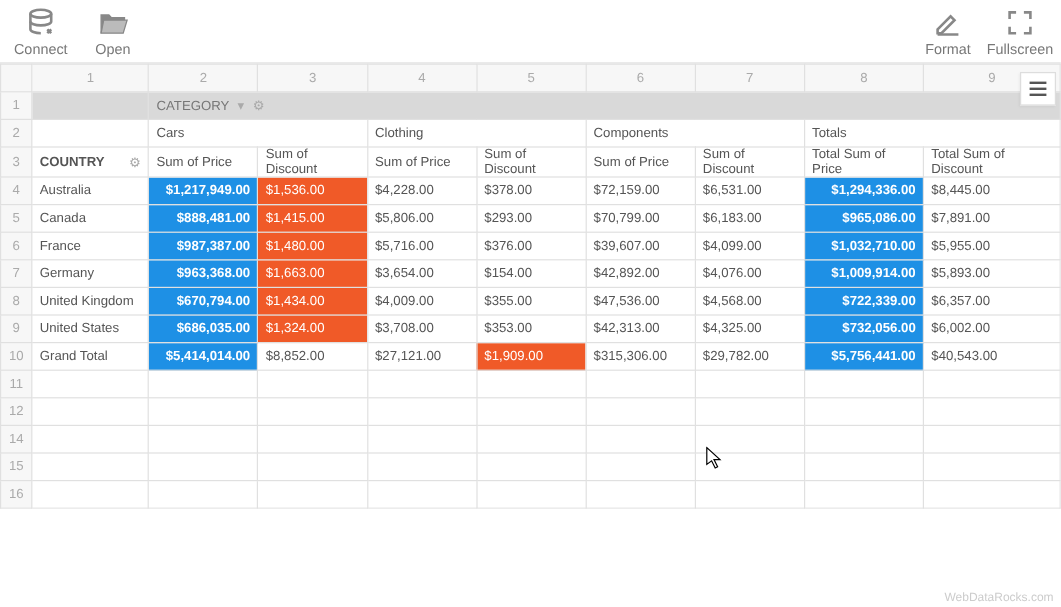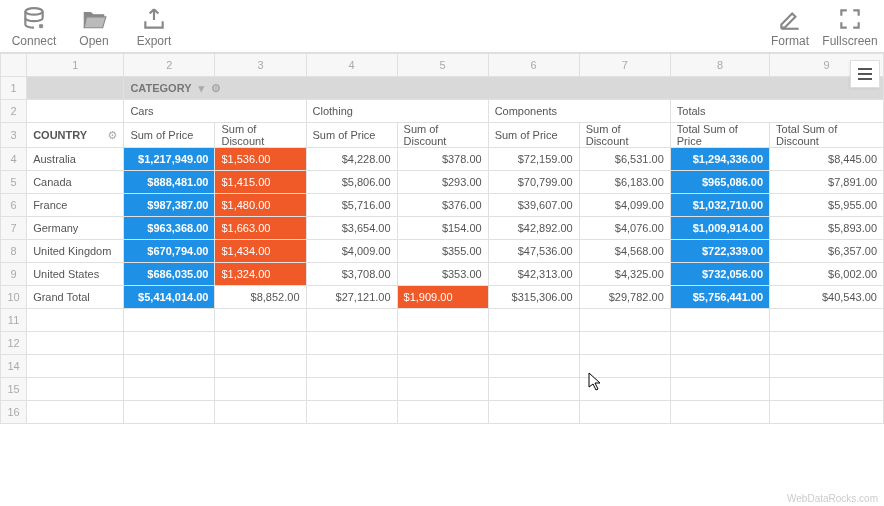--- a/index.html
+++ b/index.html
@@ -42,23 +42,23 @@
   }
   .grid th, .grid td {
     border: 1px solid #e0e0e0;
     height: 23px;
     font-size: 11px;
     padding: 0 6px;
     background: #fff;
   }
   .grid .col-num { background: #f7f7f7; color: #aaa; text-align: center; font-weight: normal; }
   .grid .row-num { background: #f7f7f7; color: #aaa; text-align: center; width: 20px; font-weight: normal;}
-  .hdr { background: #d9d9d9 !important; color: #777; font-weight: bold; text-align: left; }
+  .hdr { background: #d9d9d9 !important; color: #777; font-weight: normal; text-align: left; }
   .hdr-light { background: #fff !important; color: #555; font-weight: normal; text-align: left;}
-  .data-cell { text-align: right; color: #555; margin-top: 16px; }
+  .data-cell { text-align: left; color: #555; margin-top: 16px; }
   .hl-blue { background: #1e90e5 !important; color: #fff; font-weight: bold; text-align: right; }
   .hl-orange { background: #f05a28 !important; color: #fff; font-weight: normal; text-align: left; }
   .row-hdr { text-align: left; color: #555; }
   .hamburger {
     position: absolute;
     top: 60px;
     right: 4px;
     width: 30px;
     height: 28px;
     background: #fff;
@@ -99,27 +99,20 @@
         </svg>
       <span>Connect</span>
     </div>
     <div class="tbtn">
       <svg viewBox="0 0 24 24">
           <path d="M3 6h6l2 2h10v2H5l-2 10V6z" fill="#888"></path>
           <path d="M5 10h18l-3 10H3z" fill="#bbb"></path>
         </svg>
       <span>Open</span>
     </div>
-    <div class="tbtn">
-      <svg viewBox="0 0 24 24">
-          <path d="M12 3v10m0-10l-4 4m4-4l4 4" fill="none" stroke-width="2"></path>
-          <path d="M4 14v6h16v-6" fill="none" stroke-width="2"></path>
-        </svg>
-      <span>Export</span>
-    </div>
   </div>
   <div class="toolbar-group">
     <div class="tbtn">
       <svg viewBox="0 0 24 24">
           <path d="M4 17l10-10 3 3-10 10H4v-3z" fill="none" stroke-width="2"></path>
           <path d="M4 21h16" stroke-width="2"></path>
         </svg>
       <span>Format</span>
     </div>
     <div class="tbtn">

